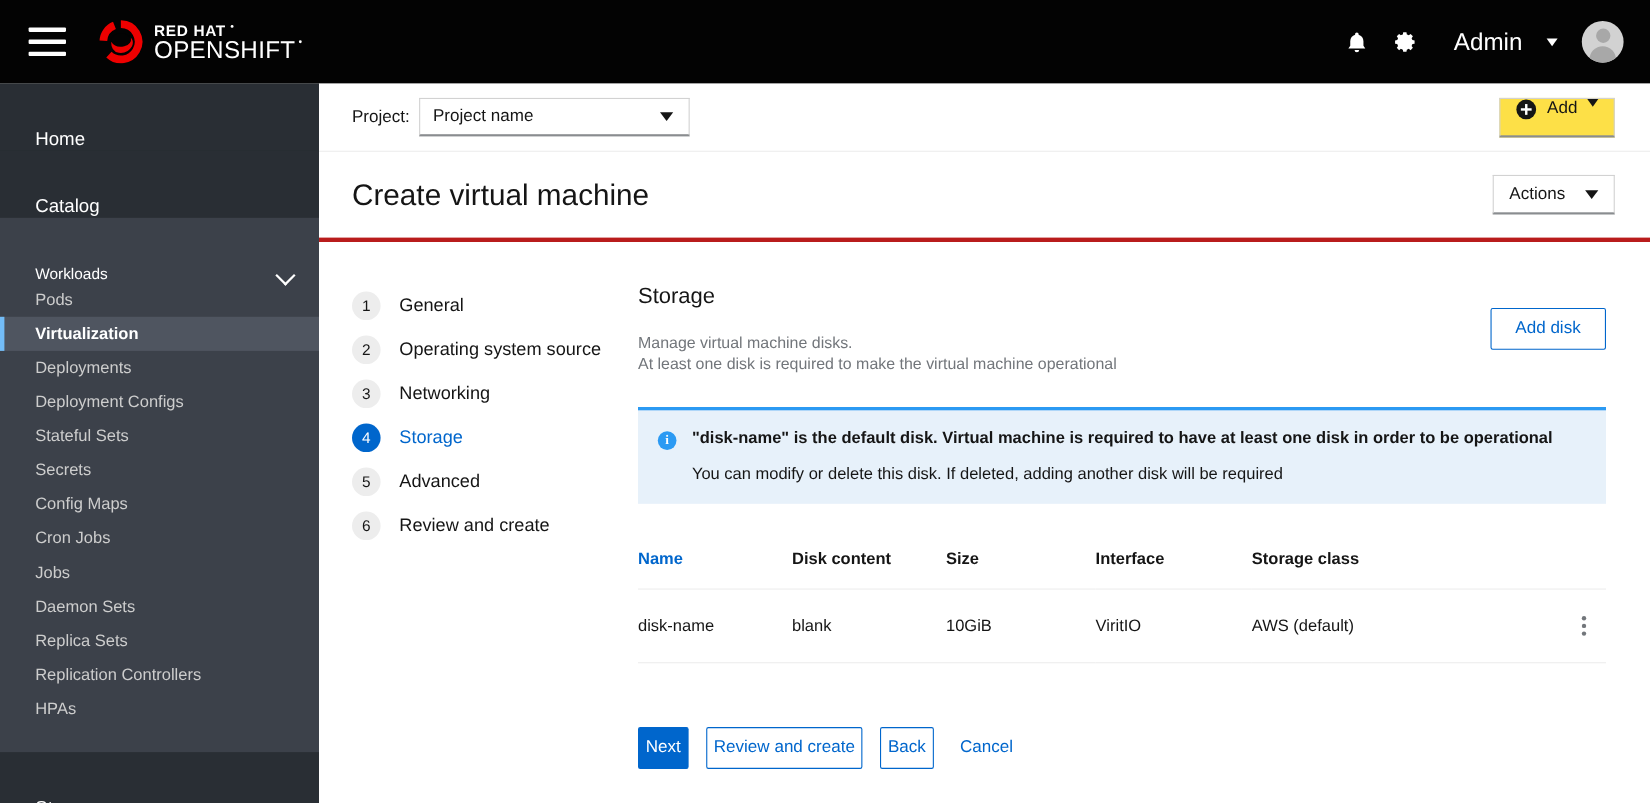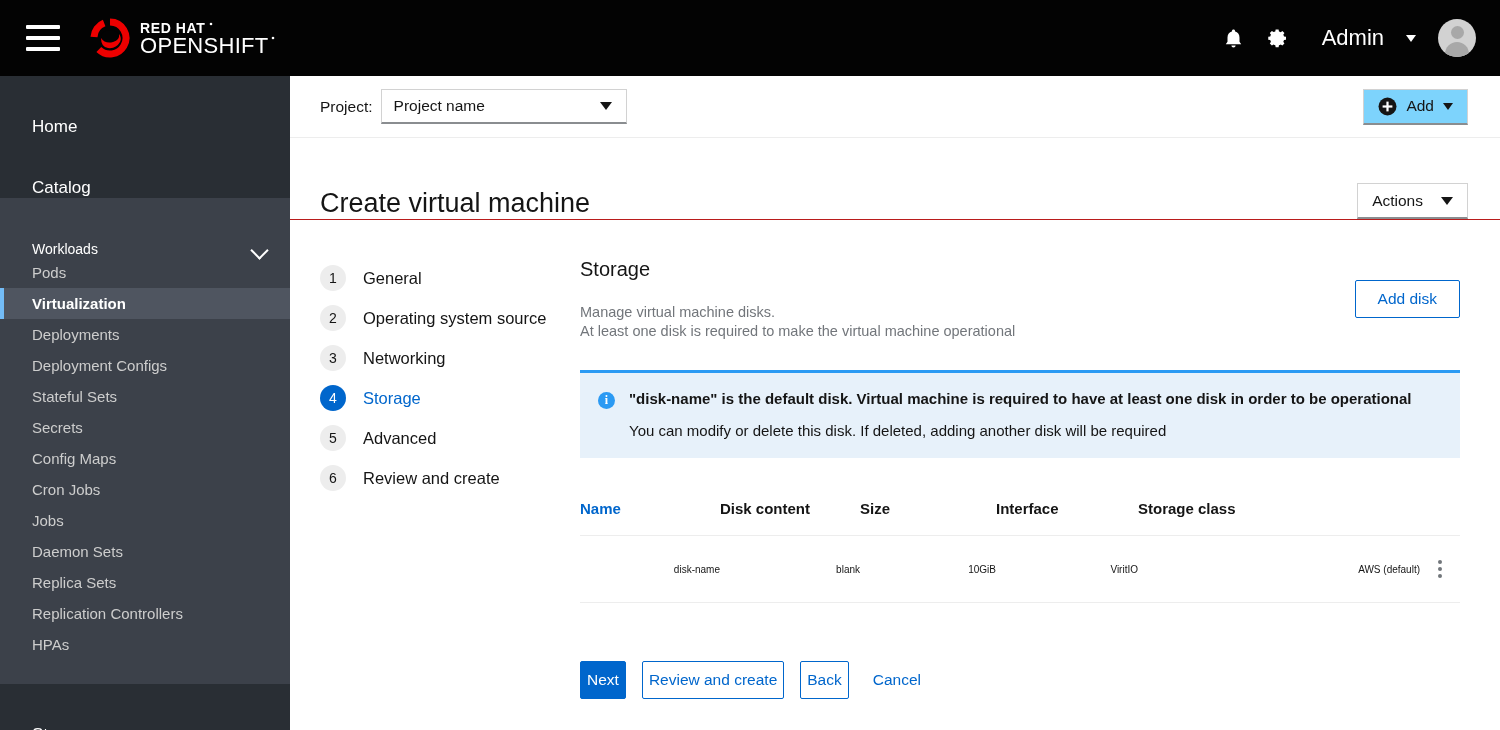--- a/index.html
+++ b/index.html
@@ -65,28 +65,28 @@
   .project-label { font-size: 15.5px; color: #151515; margin-right: 8px; }
   .project-select { width: 246px; height: 35px; border: 1px solid #d2d2d2;
     border-bottom: 2px solid #8a8d90; background: #fff; display: flex; align-items: center;
     padding: 0 12px; cursor: pointer; position: relative; }
   .project-select .val { font-size: 15.5px; color: #151515; }
   .project-select .tri { position: absolute; right: 14px; width: 0; height: 0;
     border-left: 6px solid transparent; border-right: 6px solid transparent;
     border-top: 8px solid #151515; }
   .pb-spacer { flex: 1 1 auto; }
   .add-btn { height: 36px; border: 1px solid #d2d2d2; border-bottom: 2px solid #8a8d90;
-    background: #7dd3fc; display: flex; align-items: center; gap: 9px; padding: 0 14px;
+    background: #fde047; display: flex; gap: 9px; padding: 0 14px;
     cursor: pointer; }
   .add-btn .lbl { font-size: 15.5px; color: #151515; }
   .add-btn .tri { width: 0; height: 0; border-left: 5.5px solid transparent;
     border-right: 5.5px solid transparent; border-top: 7px solid #151515; }
 
-  .title-bar { height: 82px; flex: 0 0 82px; border-bottom: 1px solid #b91c1c;
-    display: flex; align-items: flex-end; padding: 0 32px 0 30px; }
+  .title-bar { height: 82px; flex: 0 0 82px; border-bottom: 4px solid #b91c1c;
+    display: flex; align-items: center; padding: 0 32px 0 30px; }
   .page-title { font-size: 27px; color: #151515; font-weight: normal; }
   .tb-spacer { flex: 1 1 auto; }
   .actions-btn { height: 36px; border: 1px solid #d2d2d2; border-bottom: 2px solid #8a8d90;
     background: #fff; display: flex; align-items: center; gap: 18px; padding: 0 14px;
     cursor: pointer; }
   .actions-btn .lbl { font-size: 15.5px; color: #151515; }
   .actions-btn .tri { width: 0; height: 0; border-left: 6px solid transparent;
     border-right: 6px solid transparent; border-top: 8px solid #151515; }
 
   .wizard { flex: 1 1 auto; display: flex; padding: 38px 0 0 0; min-height: 0; }
@@ -114,21 +114,21 @@
     color: #fff; font-size: 12px; font-weight: bold; display: flex; align-items: center;
     justify-content: center; flex: 0 0 17px; margin: 3px 14px 0 0;
     font-family: "Liberation Serif", serif; }
   .alert-title { font-size: 15px; color: #151515; font-weight: bold; line-height: 19px; }
   .alert-body { font-size: 15px; color: #151515; margin-top: 13px; line-height: 19px; }
 
   .tbl { width: 100%; margin-top: 42px; border-collapse: collapse; }
   .tbl th { text-align: left; font-size: 15px; color: #151515; font-weight: bold;
     padding: 0 0 18px 0; border-bottom: 1px solid #ededed; }
   .tbl th.sorted { color: #06c; cursor: pointer; }
-  .tbl td { font-size: 10px; color: #151515; padding: 24px 0; border-bottom: 1px solid #ededed; text-align: right; }
+  .tbl td { font-size: 15px; color: #151515; padding: 24px 0; border-bottom: 1px solid #ededed; }
   .col-name { width: 140px; } .col-content { width: 140px; } .col-size { width: 136px; }
   .col-iface { width: 142px; } .col-sc { width: auto; } .col-kebab { width: 40px; }
   .kebab { display: flex; flex-direction: column; gap: 3px; align-items: center;
     cursor: pointer; }
   .kebab i { width: 4px; height: 4px; border-radius: 50%; background: #72767b; display: block; }
 
   .footer-btns { display: flex; align-items: center; gap: 16px; margin-top: 58px; }
   .btn { height: 38px; font-size: 15.5px; border-radius: 2px; cursor: pointer;
     font-family: "Liberation Sans", sans-serif; padding: 0 6px; }
   .btn-primary { background: #06c; color: #fff; border: 1px solid #06c; }

